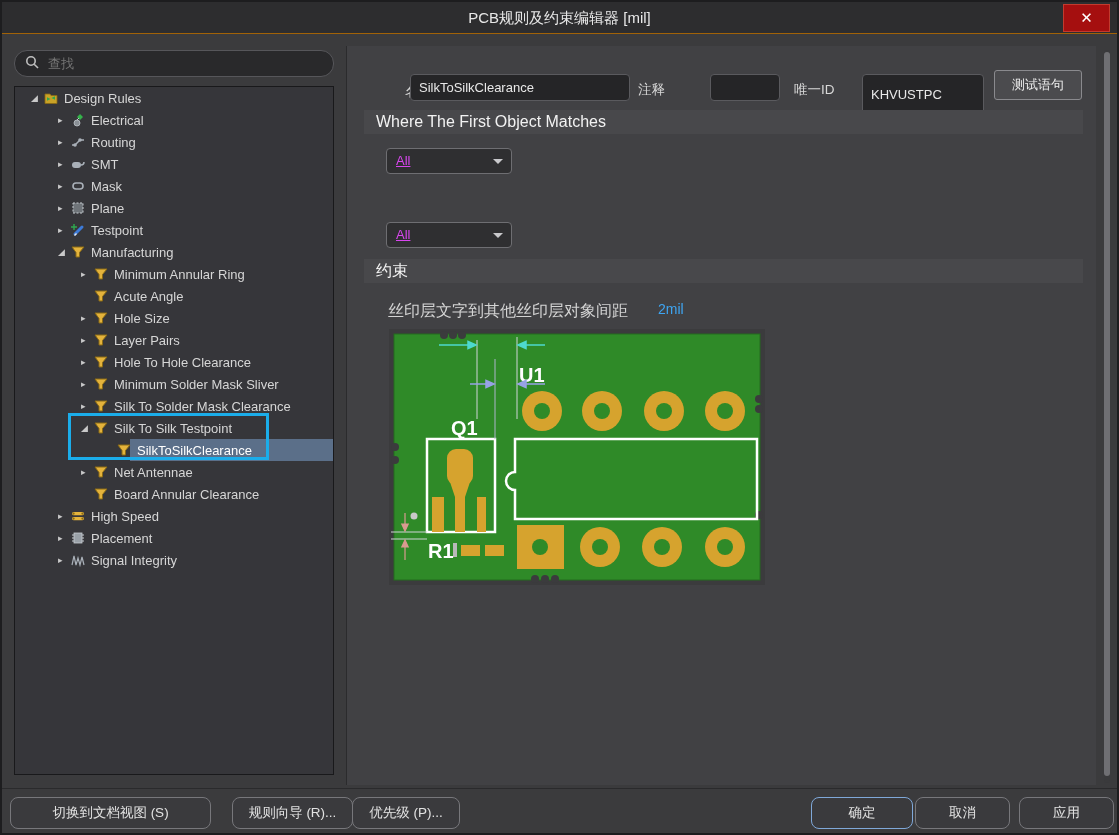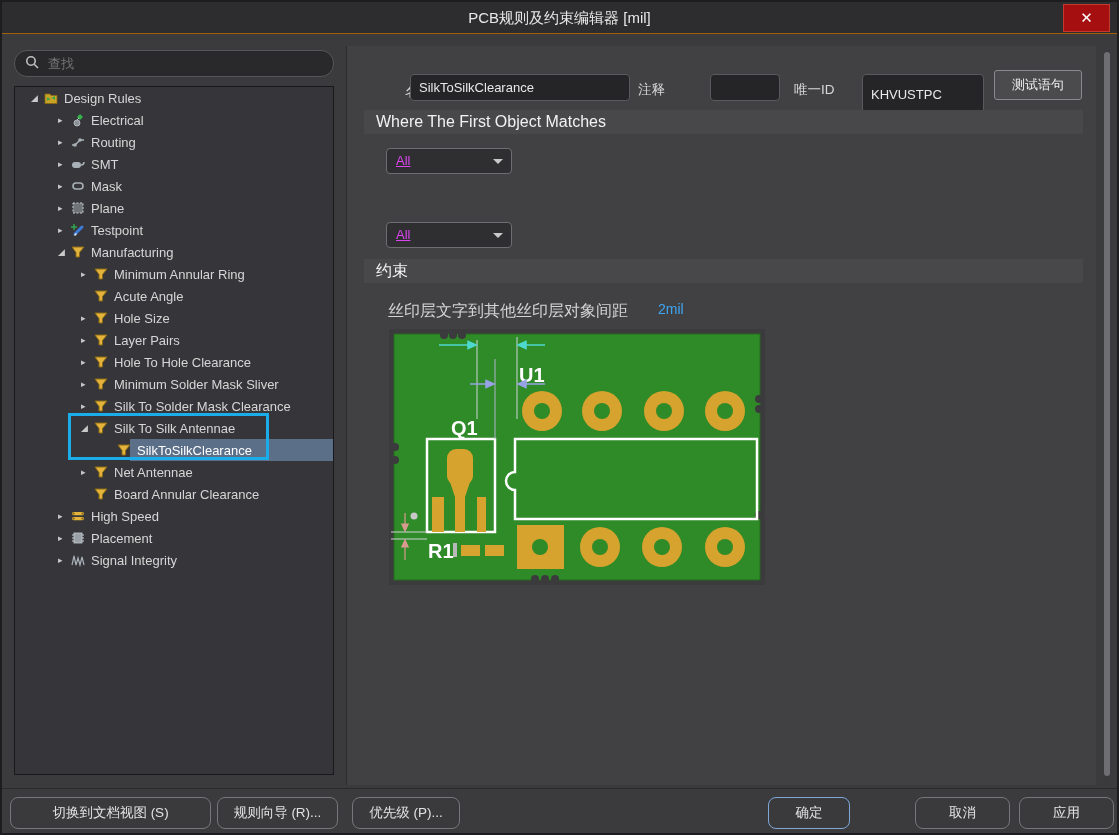--- a/index.html
+++ b/index.html
@@ -209,21 +209,21 @@
           </span>
           <span class="tlabel">Silk To Solder Mask Clearance</span>
         </div>
         <div class="trow lvl2">
           <span class="arrow">◢</span>
           <span class="ticon">
             <svg width="14" height="14" viewBox="0 0 14 14">
               <polygon points="1,2 13,2 8.5,7.5 8.5,12 5,12 5,7.5" fill="#E4B33C" stroke="#8A6A14" stroke-width="1"></polygon>
             </svg>
           </span>
-          <span class="tlabel">Silk To Silk Antennae</span>
+          <span class="tlabel">Silk To Silk Testpoint</span>
         </div>
         <div class="trow lvl3 selected">
           <span class="arrow"></span>
           <span class="ticon">
             <svg width="14" height="14" viewBox="0 0 14 14">
               <polygon points="1,2 13,2 8.5,7.5 8.5,12 5,12 5,7.5" fill="#E4B33C" stroke="#8A6A14" stroke-width="1"></polygon>
             </svg>
           </span>
           <span class="tlabel">SilkToSilkClearance</span>
         </div>
@@ -401,18 +401,18 @@
 
   <div id="vscroll">
       <div id="vthumb"></div>
     </div>
 
   <div id="footline"></div>
   <div id="footer-left"></div>
   <div id="footer-right"></div>
 
 <button class="fbtn" style="left: 8px; width: 201px;">切换到文档视图 (S)</button>
-    <button class="fbtn" style="left: 215px; width: 121px;">规则向导 (R)...</button>
+    <button class="fbtn" style="left: 230px; width: 121px;">规则向导 (R)...</button>
     <button class="fbtn" style="left: 350px; width: 108px;">优先级 (P)...</button>
-    <button class="fbtn primary" style="left: 766px; width: 82px;">确定</button>
+    <button class="fbtn primary" style="left: 809px; width: 102px;">确定</button>
     <button class="fbtn" style="left: 913px; width: 95px;">取消</button>
     <button class="fbtn" style="left: 1017px; width: 95px;">应用</button>
   </div>
 
 </body></html>

